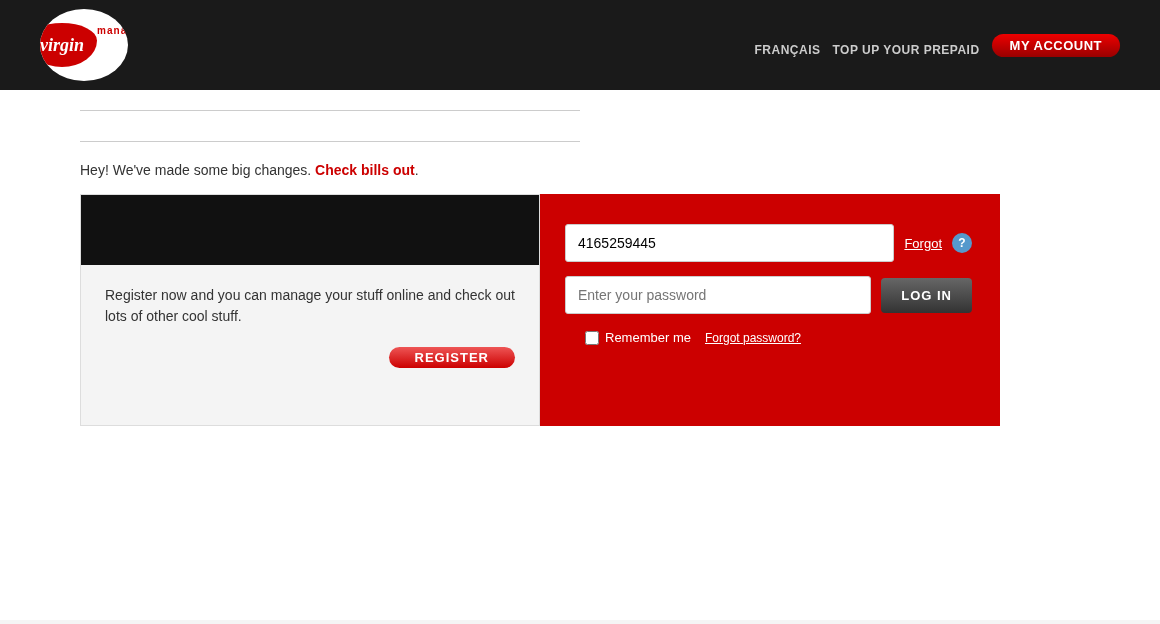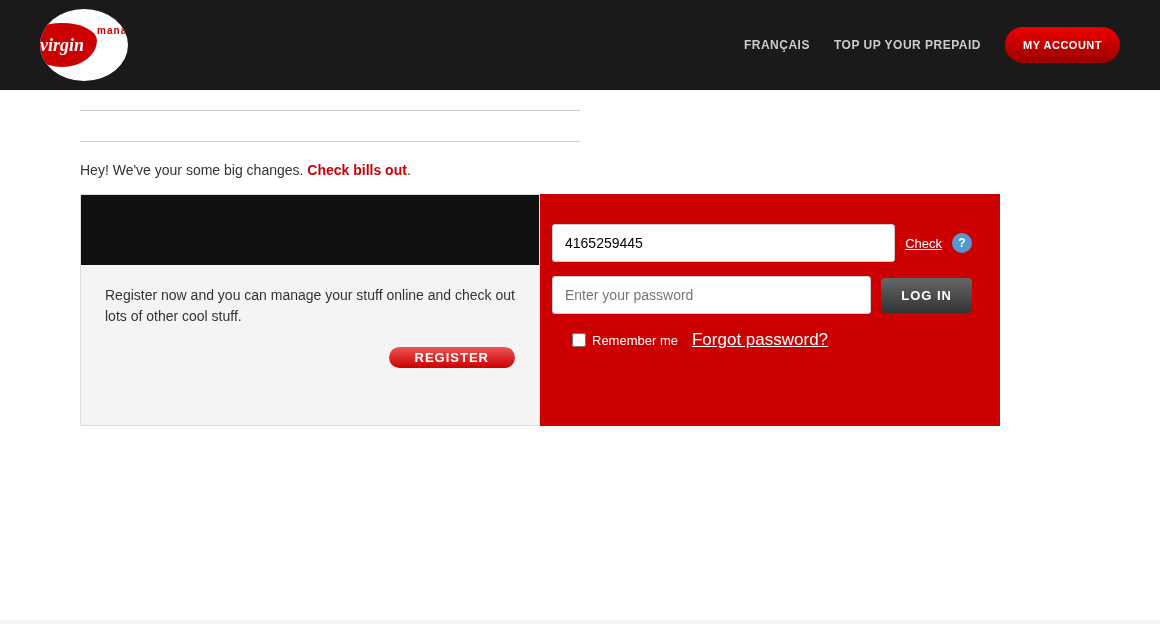--- a/index.html
+++ b/index.html
@@ -53,22 +53,22 @@
     .logo-mobile-text {
       color: #cc0000;
       font-size: 10px;
       font-weight: bold;
       letter-spacing: 1px;
       margin-top: 2px;
     }
 
     .nav-links {
       display: flex;
-      align-items: center;
-      gap: 24px;
+      align-items: flex-end;
+      gap: 12px;
     }
     .nav-link {
       color: #ccc;
       text-decoration: none;
       font-size: 12px;
       font-weight: bold;
       letter-spacing: 0.5px;
       text-transform: uppercase;
     }
 
@@ -82,22 +82,22 @@
       font-weight: bold;
       letter-spacing: 0.5px;
       text-transform: uppercase;
       cursor: pointer;
     }
     .btn-my-account {
       background: linear-gradient(to bottom, #e00, #990000);
       color: #fff;
       border: none;
       border-radius: 20px;
-      padding: 12px 18px;
-      font-size: 11px;
+      padding: 4px 18px;
+      font-size: 13px;
       font-weight: bold;
       letter-spacing: 0.5px;
       text-transform: uppercase;
       cursor: pointer;
     }
 
     
     .main {
       background: #fff;
       min-height: 530px;
@@ -166,21 +166,21 @@
       letter-spacing: 1px;
       text-transform: uppercase;
       cursor: pointer;
       float: right;
     }
 
     
     .right-panel {
       width: 460px;
       background: #cc0000;
-      padding: 30px 28px 28px 12px;
+      padding: 30px 28px 28px 25px;
     }
 
     .phone-row {
       display: flex;
       align-items: center;
       gap: 10px;
       margin-bottom: 14px;
     }
     .phone-input {
       flex: 1;
@@ -255,21 +255,21 @@
     .remember-check input[type="checkbox"] {
       width: 14px;
       height: 14px;
     }
     .remember-label {
       color: #fff;
       font-size: 13px;
     }
     .forgot-link {
       color: #fff;
-      font-size: 17px;
+      font-size: 12px;
       cursor: pointer;
     }
   </style>
 </head>
 <body>
 
 <header class="header">
   <div class="logo-container">
     <div class="logo-oval">
       <div class="logo-inner">
@@ -286,39 +286,39 @@
     <a href="#" class="nav-link">TOP UP YOUR PREPAID</a>
     <button class="btn-my-account">MY ACCOUNT</button>
   </nav>
 </header>
 
 <div class="main">
   <hr class="divider-top">
   <hr class="divider-mid">
 
   <p class="notice-text">
-    <span>Hey! We've your some big changes.</span>
+    <span>Hey! We've made some big changes.</span>
     <a href="#" class="notice-link">Check bills out</a><span>.</span>
   </p>
 
   <div class="two-col">
 
     <div class="left-panel">
       <div class="left-panel-banner"></div>
       <div class="left-panel-body">
         <p class="register-text">Register now and you can manage your stuff online and check out lots of other cool stuff.</p>
         <button class="btn-register">REGISTER</button>
       </div>
     </div>
 
     <div class="right-panel">
 
       <div class="phone-row">
         <input class="phone-input" type="text" value="4165259445" style="">
-        <a href="#" class="change-link">Check</a>
+        <a href="#" class="change-link">Forgot</a>
         <div class="help-icon">?</div>
       </div>
 
       <div class="password-row">
         <input class="password-input" type="password" placeholder="Enter your password" style="">
         <button class="btn-login">LOG IN</button>
       </div>
 
       <div class="bottom-row">
         <label class="remember-check">

